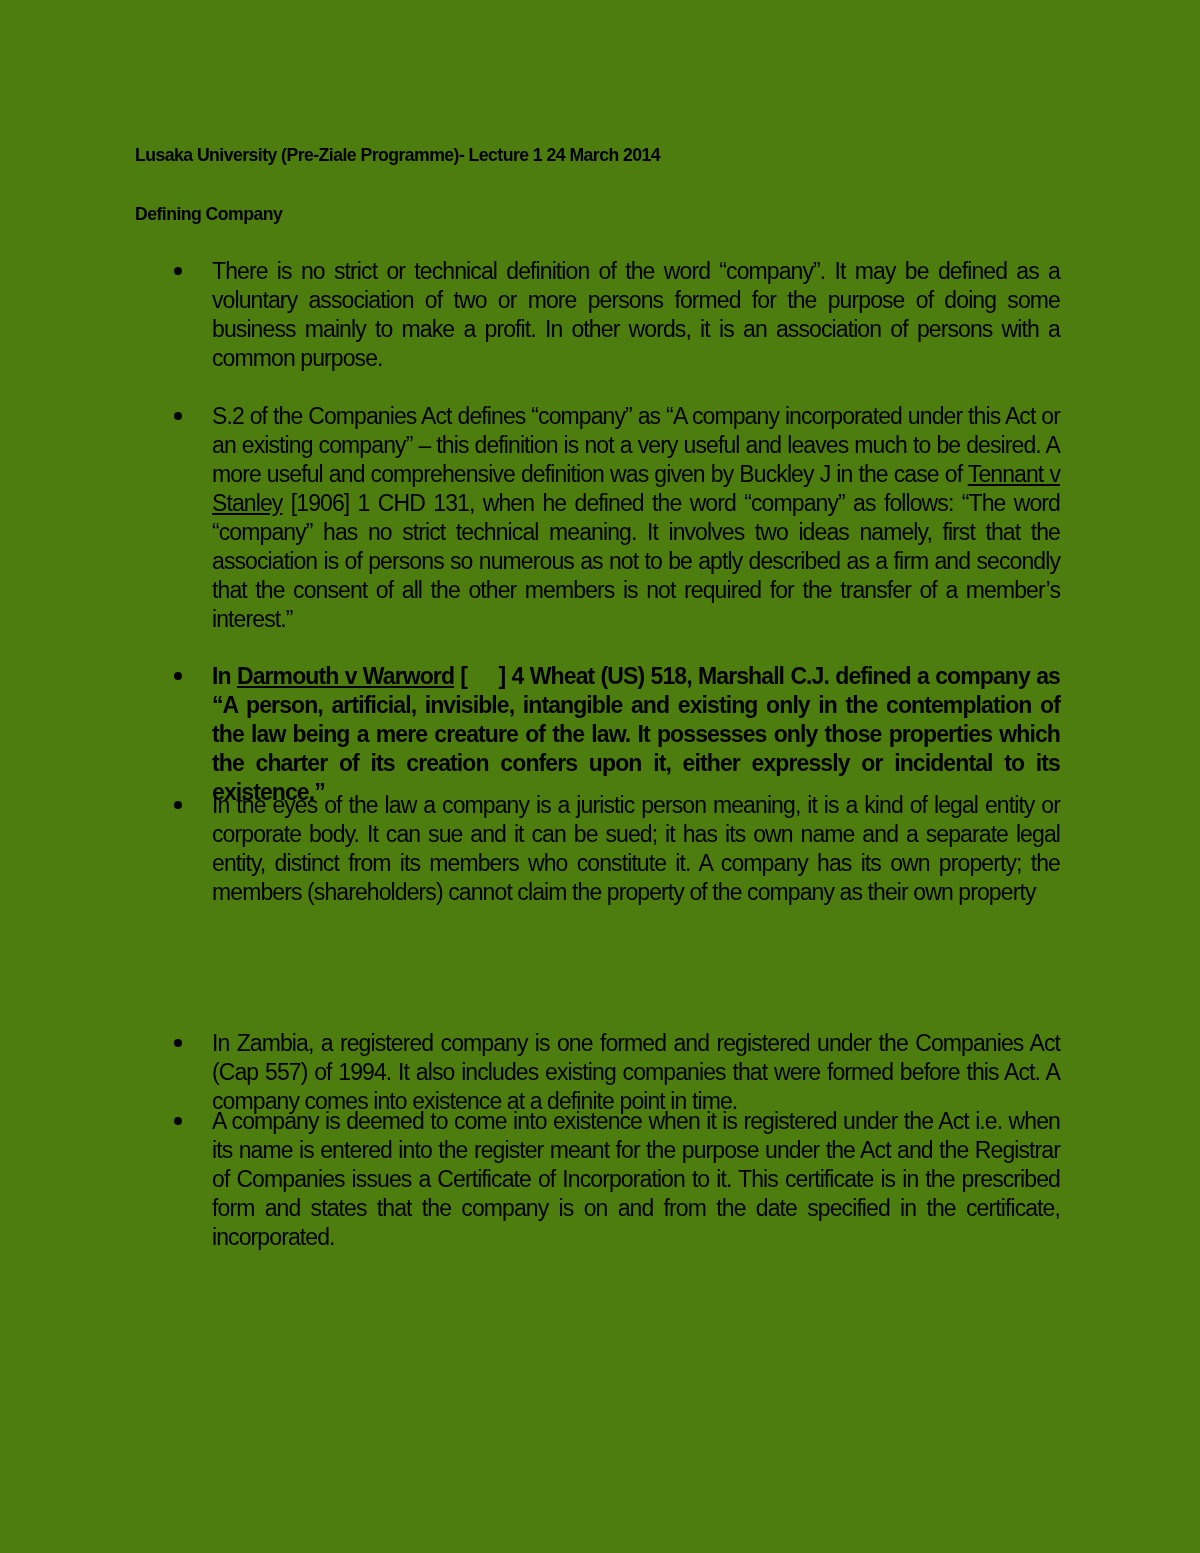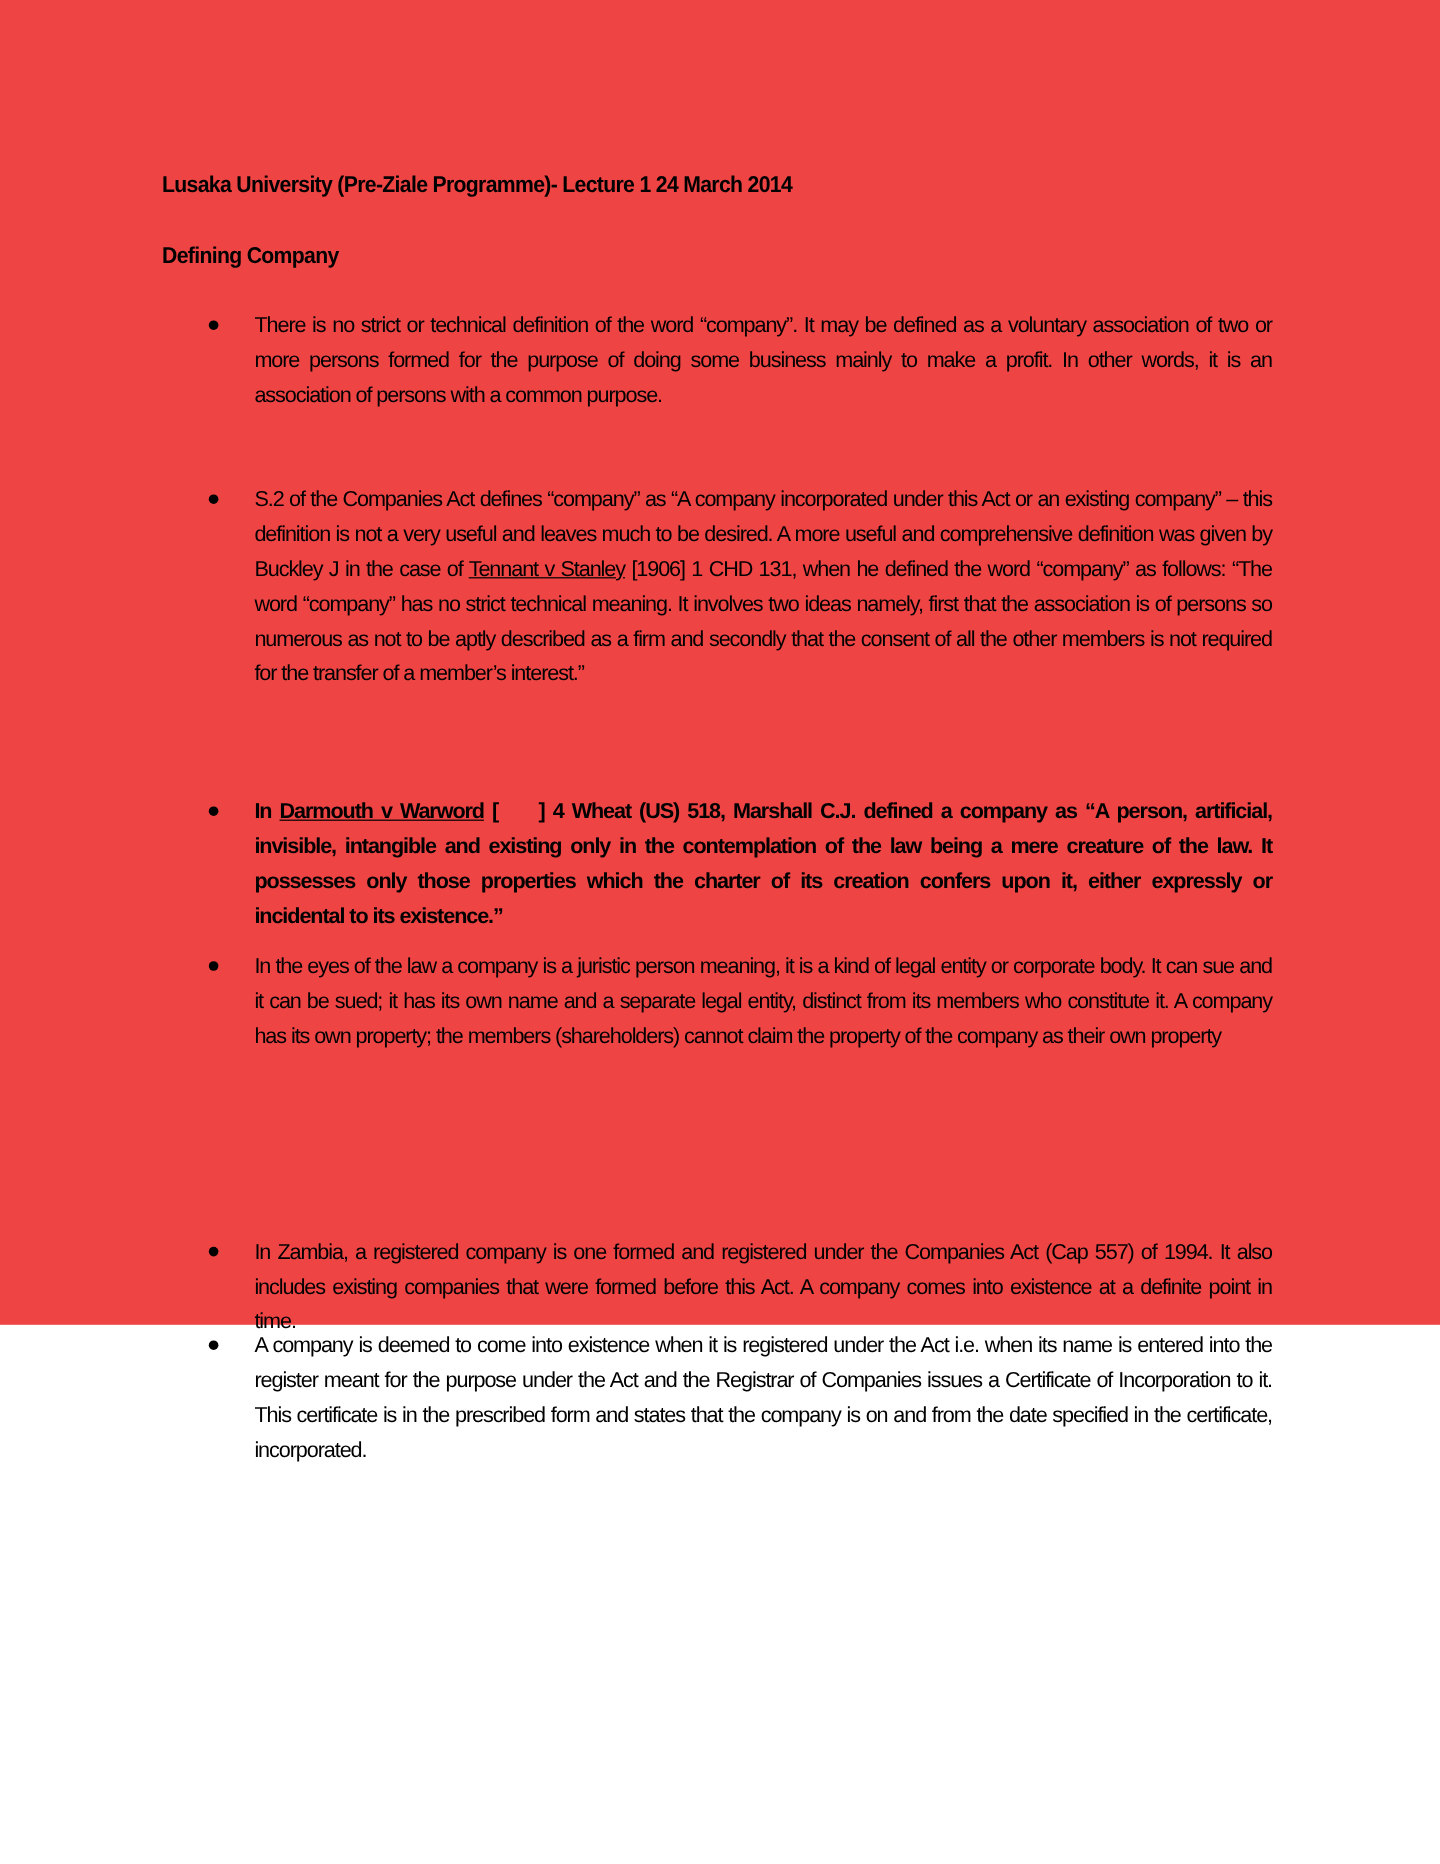--- a/index.html
+++ b/index.html
@@ -12,22 +12,22 @@
       height: 1553px;
       position: relative;
       overflow: hidden;
       font-family: "Liberation Sans Narrow", "Liberation Sans", sans-serif;
       color: #000000;
     }
     .page {
       position: absolute;
       left: 0; top: 0;
       width: 1200px;
-      height: 1104px;
-      background: #ef4444;
+      height: 1553px;
+      background: #4d7c0f;
     }
     .doc-title {
       position: absolute;
       left: 135px;
       top: 144px;
       font-family: "Liberation Sans", sans-serif;
       font-weight: bold;
       font-size: 19px;
       letter-spacing: -0.6px;
       white-space: nowrap;
@@ -57,21 +57,21 @@
       top: 10px;
       width: 8px;
       height: 8px;
       border-radius: 50%;
       background: #000000;
     }
     .bullet-text {
       margin-left: 42px;
       width: 848px;
       font-family: "Liberation Sans", sans-serif;
-      font-size: 18px;
+      font-size: 23px;
       line-height: 29px;
       text-align: justify;
       letter-spacing: -0.9px;
       word-spacing: 0px;
     }
     .case-name {
       text-decoration: underline;
     }
     #b1 { top: 257px; }
     #b2 { top: 402px; }

